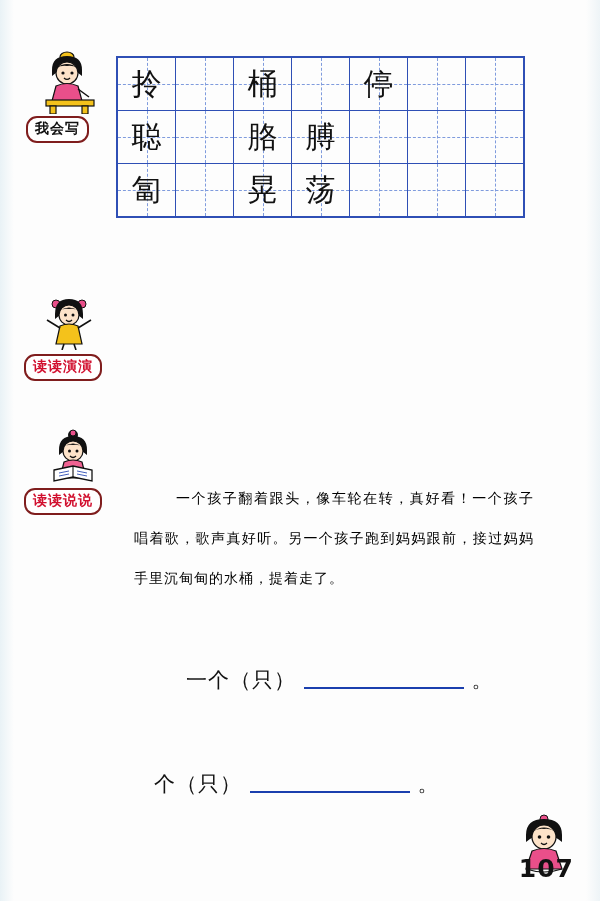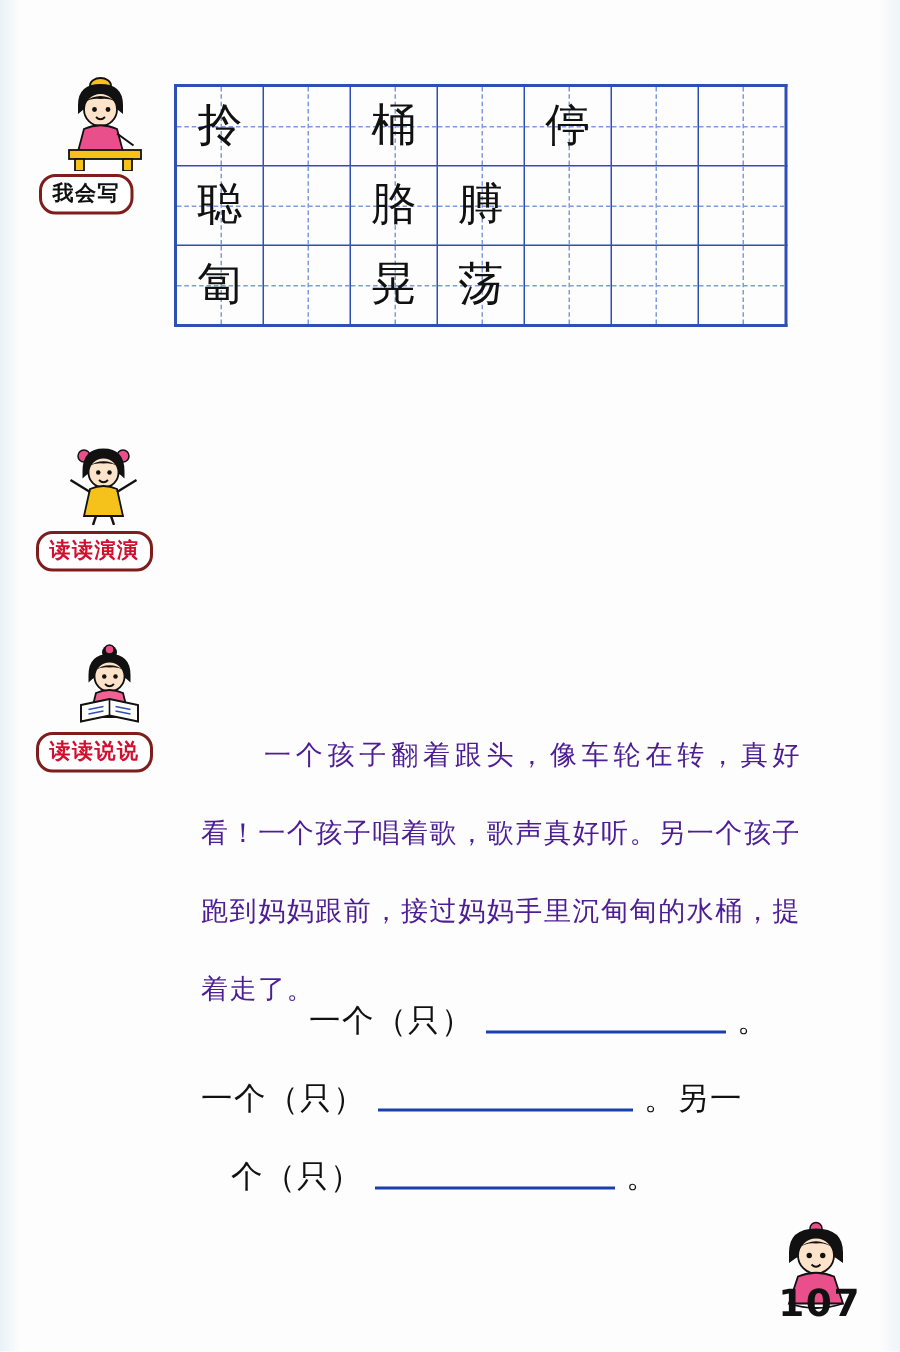--- a/index.html
+++ b/index.html
@@ -148,42 +148,42 @@
   }
   #say-pill {
     position: absolute;
     left: 24px; top: 60px;
   }
   #say-para {
     position: absolute;
     left: 134px; top: 50px;
     width: 400px;
     font-family: "DejaVu Serif", "Liberation Serif", serif;
-    font-size: 18px;
-    line-height: 52px;
-    color: #4c1d95;
+    font-size: 14px;
+    line-height: 40px;
+    color: #000000;
     text-indent: 42px;
     letter-spacing: 1px;
     text-align: justify;
   }
   .blank-line {
     position: absolute;
     font-family: "DejaVu Serif", "Liberation Serif", serif;
     font-size: 21px;
     color: #111;
     letter-spacing: 1px;
     white-space: nowrap;
   }
   .rule {
     display: inline-block;
     border-bottom: 2px solid #1b3fae;
     height: 18px;
     vertical-align: -2px;
   }
-  #blank1 { left: 186px; top: 238px; margin-left: 20px; }
+  #blank1 { left: 186px; top: 238px; }
   #blank1 .rule { width: 160px; }
   #blank2 { left: 134px; top: 290px; }
   #blank2 .rule { width: 170px; }
   #blank3 { left: 134px; top: 342px; margin-left: 20px; }
   #blank3 .rule { width: 160px; }
 
   
   #page-badge {
     position: absolute;
     right: 22px; bottom: 16px;
@@ -359,25 +359,20 @@
     <span id="say-pill" class="pill red">读读说说</span>
 
     <div id="say-para">一个孩子翻着跟头，像车轮在转，真好看！一个孩子唱着歌，歌声真好听。另一个孩子跑到妈妈跟前，接过妈妈手里沉甸甸的水桶，提着走了。</div>
 
     <div id="blank1" class="blank-line">
       <span>一个（只）</span>
       <span class="rule"></span>
       <span>。</span>
     </div>
 
-    <div id="blank2" class="blank-line">
-      <span>一个（只）</span>
-      <span class="rule"></span>
-      <span>。另一</span>
-    </div>
 
     <div id="blank3" class="blank-line">
       <span>个（只）</span>
       <span class="rule"></span>
       <span>。</span>
     </div>
   </div>
 
   <svg id="page-badge" viewBox="0 0 88 76">
     <circle cx="54" cy="10" r="4" fill="#e94f8a" stroke="#111" stroke-width="1"></circle>

